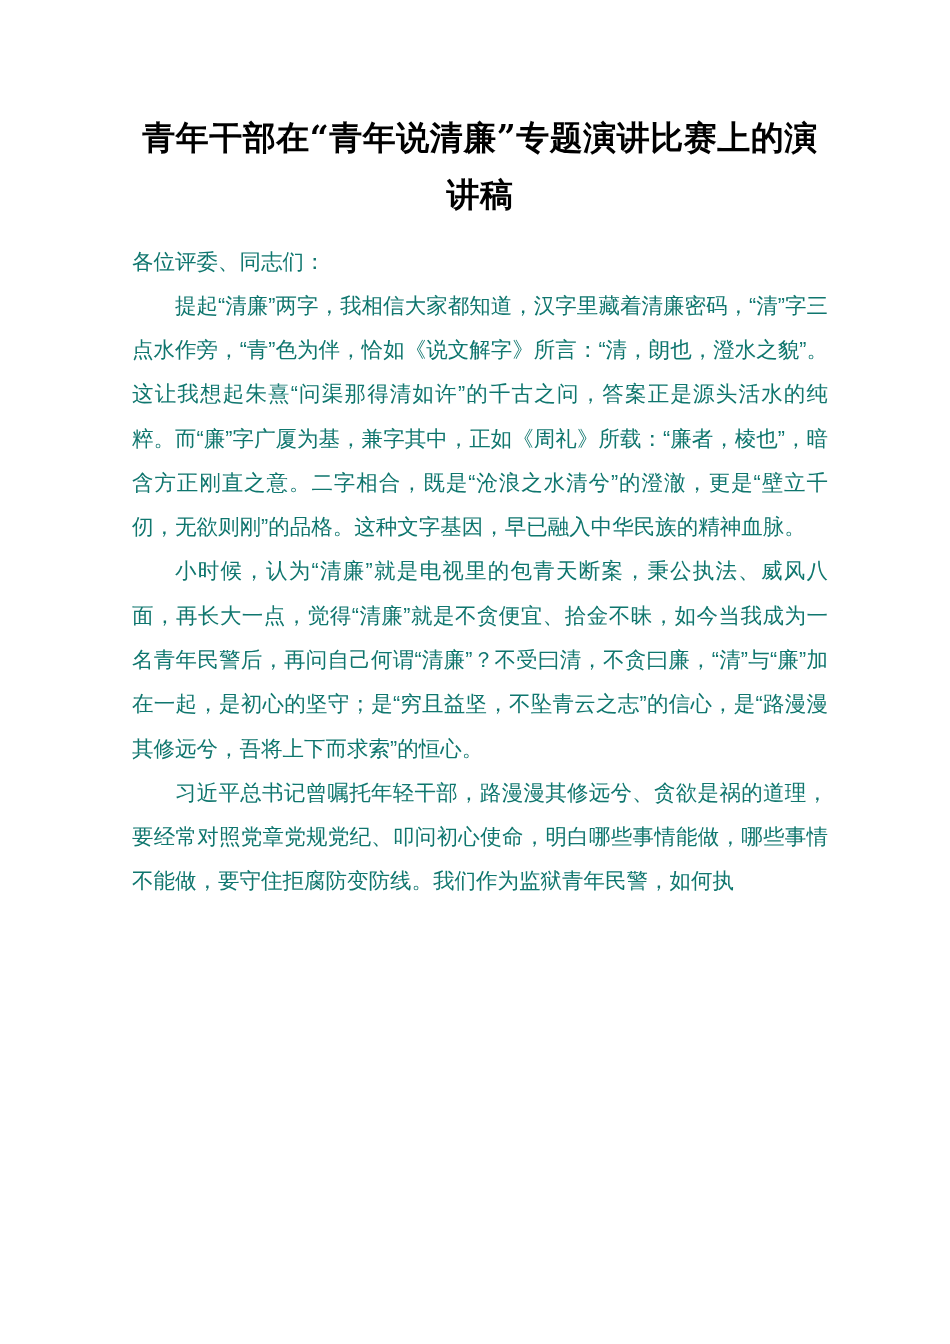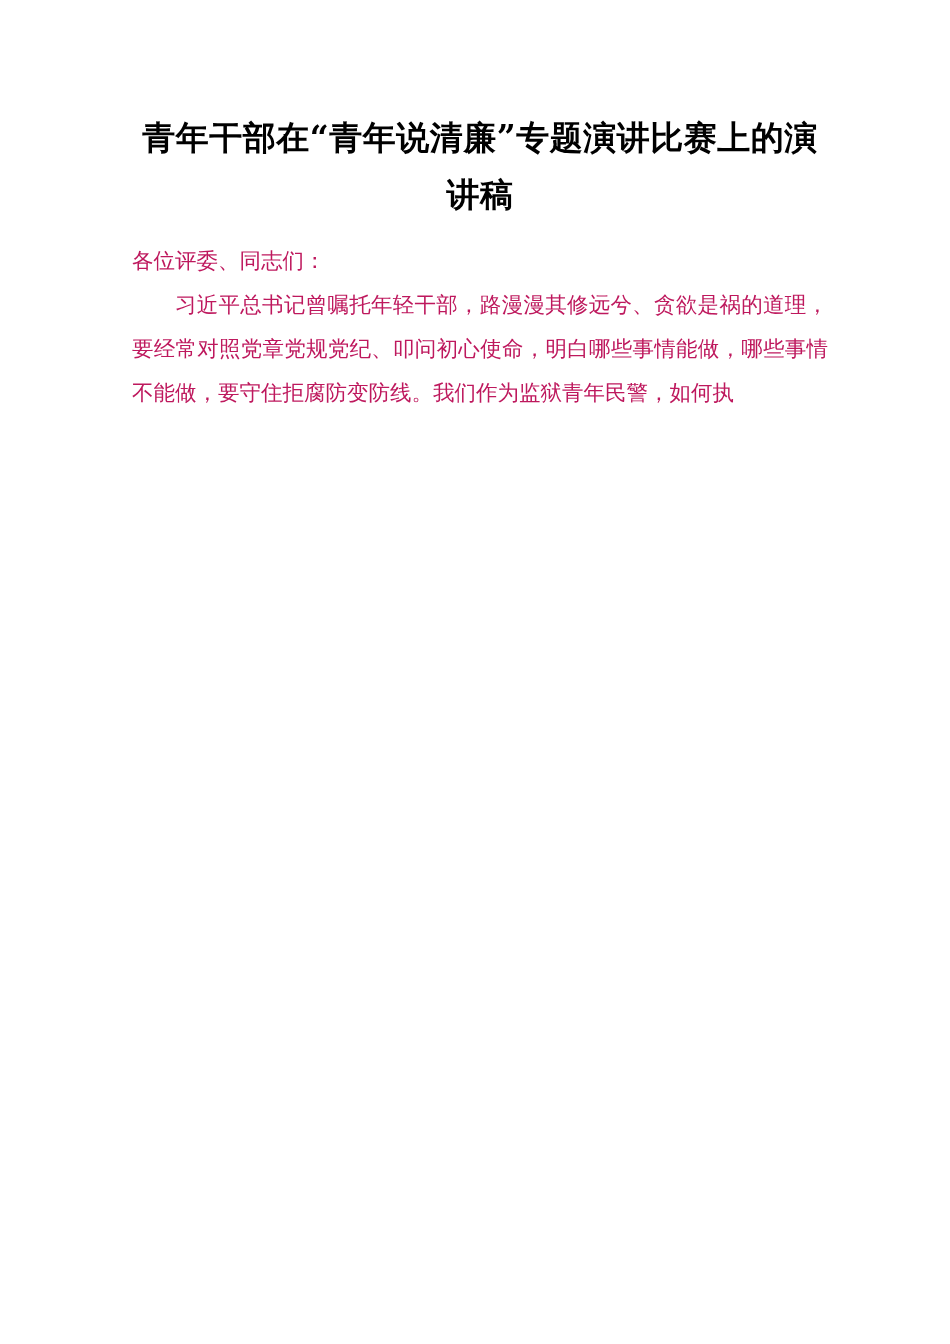--- a/index.html
+++ b/index.html
@@ -27,39 +27,41 @@
     font-size: 33px;
     font-weight: 700;
     line-height: 1.72;
     text-align: center;
     letter-spacing: 0.5px;
     margin: 0 0 16px 0;
     padding: 0 4px;
     color: #000;
   }
   .body-text {
-    font-family: Liberation Mono, monospace;
+    font-family: Liberation Sans, sans-serif;
     font-size: 21.5px;
     line-height: 2.06;
     text-align: justify;
     text-justify: inter-ideograph;
     margin: 0;
-    color: #be185d;
+    color: #0f766e;
     letter-spacing: 0px;
   }
   .para-indent {
     text-indent: 2em;
   }
   .para-noindent {
     text-indent: 0;
   }
 </style>
 </head>
 <body>
 
 <div class="page">
 
   <h1 class="doc-title">青年干部在“青年说清廉”专题演讲比赛上的演讲稿</h1>
 
   <p class="body-text para-noindent">各位评委、同志们：</p>
+  <p class="body-text para-indent">提起“清廉”两字，我相信大家都知道，汉字里藏着清廉密码，“清”字三点水作旁，“青”色为伴，恰如《说文解字》所言：“清，朗也，澄水之貌”。这让我想起朱熹“问渠那得清如许”的千古之问，答案正是源头活水的纯粹。而“廉”字广厦为基，兼字其中，正如《周礼》所载：“廉者，棱也”，暗含方正刚直之意。二字相合，既是“沧浪之水清兮”的澄澈，更是“壁立千仞，无欲则刚”的品格。这种文字基因，早已融入中华民族的精神血脉。</p>
+  <p class="body-text para-indent">小时候，认为“清廉”就是电视里的包青天断案，秉公执法、威风八面，再长大一点，觉得“清廉”就是不贪便宜、拾金不昧，如今当我成为一名青年民警后，再问自己何谓“清廉”？不受曰清，不贪曰廉，“清”与“廉”加在一起，是初心的坚守；是“穷且益坚，不坠青云之志”的信心，是“路漫漫其修远兮，吾将上下而求索”的恒心。</p>
   <p class="body-text para-indent">习近平总书记曾嘱托年轻干部，路漫漫其修远兮、贪欲是祸的道理，要经常对照党章党规党纪、叩问初心使命，明白哪些事情能做，哪些事情不能做，要守住拒腐防变防线。我们作为监狱青年民警，如何执</p>
 
 </div>
 
 </body></html>

